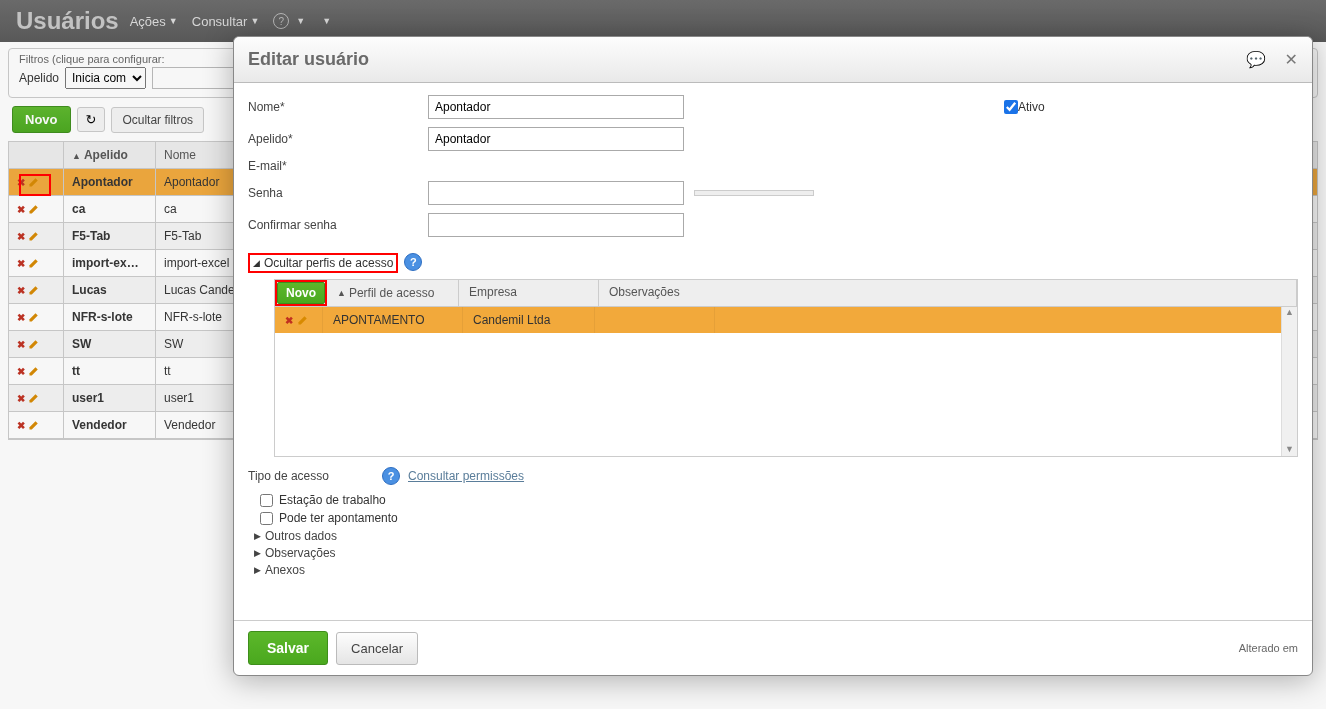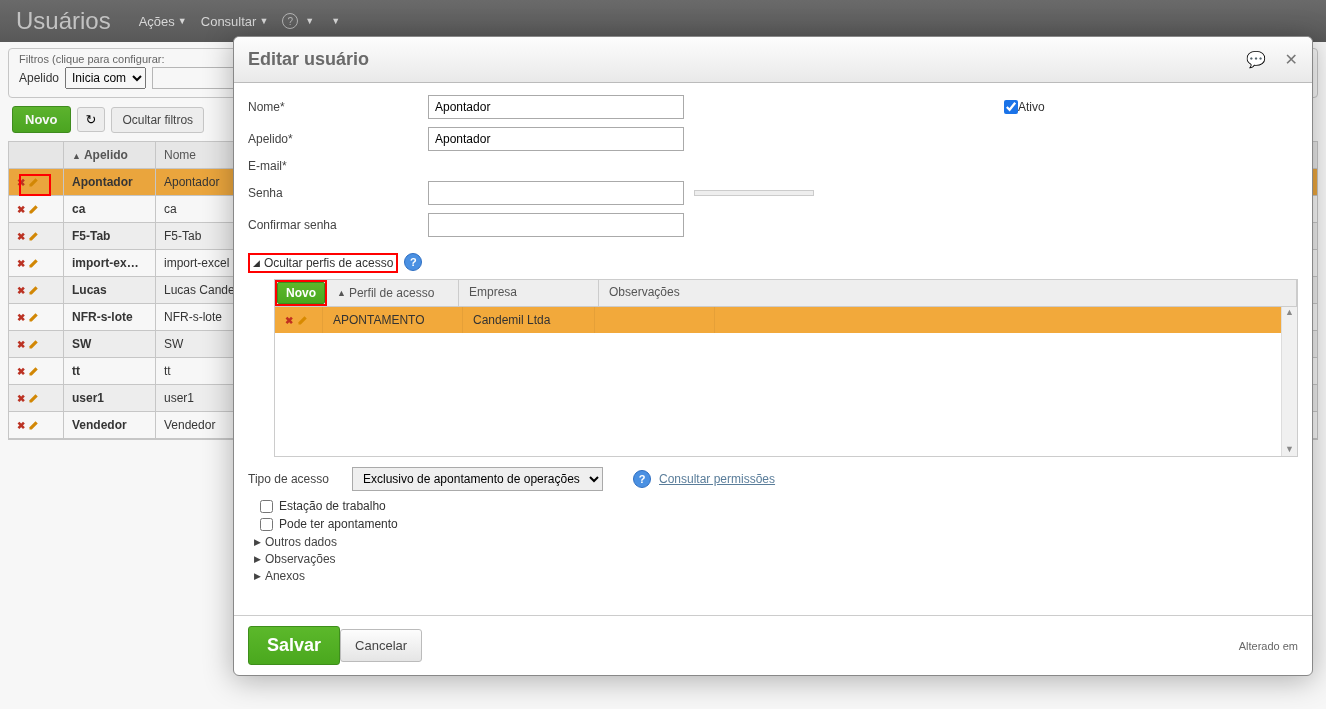--- a/index.html
+++ b/index.html
@@ -1,20 +1,20 @@
 <!DOCTYPE html>
 <html><head>
 <meta charset="utf-8">
 <style>
 * { box-sizing: border-box; margin: 0; padding: 0; font-family: Arial, Helvetica, sans-serif; }
 body { background: #fff; font-size: 12px; color: #333; width: 1326px; height: 709px; position: relative; overflow: hidden; }
 
 
 .top-bar { background: linear-gradient(#6b6b6b, #585858); height: 42px; display: flex; align-items: center; padding: 0 16px; color: #ddd; }
-.top-bar .title { font-size: 24px; font-weight: normal; color: #c8c8c8; margin-right: 28px; }
+.top-bar .title { font-size: 24px; font-weight: bold; color: #c8c8c8; margin-right: 11px; }
 .top-bar .menu-item { color: #ddd; font-size: 13px; margin-right: 14px; display: flex; align-items: center; cursor: pointer; }
 .top-bar .menu-item .tri { margin-left: 3px; font-size: 9px; }
 .top-bar .help-icon { width: 16px; height: 16px; border: 1px solid #bbb; border-radius: 50%; display: inline-flex; align-items: center; justify-content: center; font-size: 10px; color: #bbb; margin-right: 4px; }
 
 
 .filter-container { border: 1px solid #ccc; border-radius: 4px; margin: 6px 8px 0 8px; padding: 4px 10px 8px 10px; }
 .filter-label { font-size: 11px; color: #666; }
 .filter-row { display: flex; align-items: center; gap: 6px; margin-top: 2px; }
 .filter-row span { font-size: 12px; }
 .filter-row select { font-size: 12px; padding: 2px; }
@@ -81,21 +81,21 @@
 .scroll-stub { position: absolute; right: 0; top: 0; width: 16px; height: 100%; background: #f0f0f0; border-left: 1px solid #ddd; }
 .scroll-stub .arr { color: #888; font-size: 9px; text-align: center; }
 
 .form-row select { padding: 3px 6px; border: 1px solid #aaa; font-size: 12px; }
 .perm-link { color: #5a7d9a; text-decoration: underline; font-size: 12px; margin-left: 8px; cursor: pointer; }
 .chk-row { display: flex; align-items: center; gap: 6px; margin: 4px 0 4px 12px; font-size: 12px; }
 .exp-row { display: flex; align-items: center; gap: 4px; margin: 3px 0 3px 6px; font-size: 12px; color: #444; cursor: pointer; }
 .exp-row .tri { font-size: 9px; }
 
 .modal-footer { border-top: 1px solid #ccc; padding: 10px 14px; display: flex; align-items: center; }
-.btn-salvar { background: linear-gradient(#5cb82b, #4aa81e); color: #fff; font-weight: bold; font-size: 18px; padding: 8px 18px; border: 1px solid #3e8e1b; border-radius: 3px; cursor: pointer; margin-right: 0; }
+.btn-salvar { background: linear-gradient(#5cb82b, #4aa81e); color: #fff; font-weight: bold; font-size: 14px; padding: 8px 18px; border: 1px solid #3e8e1b; border-radius: 3px; cursor: pointer; margin-right: 8px; }
 .btn-cancelar { background: linear-gradient(#fdfdfd, #e5e5e5); color: #444; font-size: 13px; padding: 8px 14px; border: 1px solid #bbb; border-radius: 3px; cursor: pointer; }
 .footer-right { margin-left: auto; font-size: 11px; color: #666; }
 </style>
 </head>
 <body>
 
 <div class="top-bar">
   <div class="title">Usuários</div>
   <div class="menu-item">
       <span>Ações</span>
@@ -310,21 +310,20 @@
         <div class="scroll-stub">
           <div class="arr">▲</div>
           <div style="flex:1"></div>
           <div class="arr" style="position:absolute;bottom:2px;width:100%;">▼</div>
         </div>
       </div>
     </div>
 
     <div class="form-row">
       <div class="flabel" style="width:104px;">Tipo de acesso</div>
-      <select><option>Exclusivo de apontamento de operações</option></select>
       <span style="width:24px;"></span>
       <span class="help-blue">?</span>
       <a class="perm-link">Consultar permissões</a>
     </div>
 
     <div class="chk-row">
       <input type="checkbox" style="">
       <span>Estação de trabalho</span>
     </div>
     <div class="chk-row">

